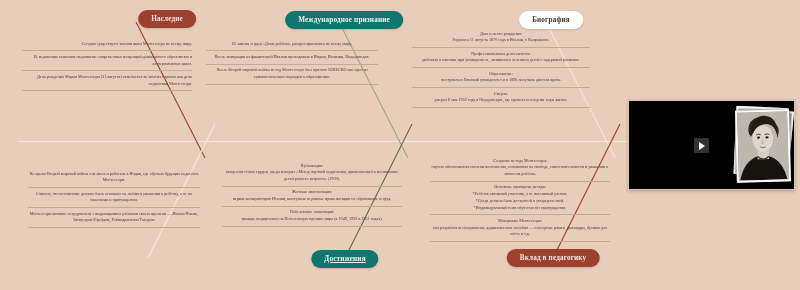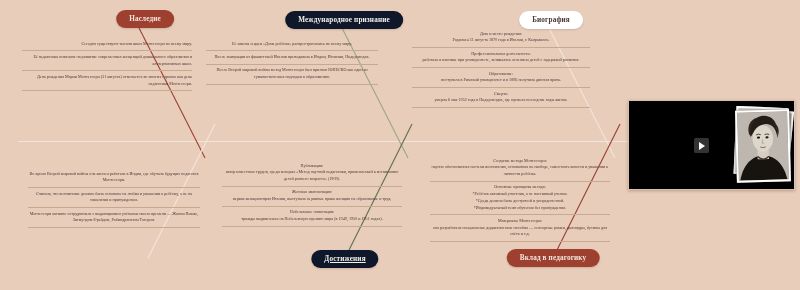--- a/index.html
+++ b/index.html
@@ -34,21 +34,21 @@
     font-family:"Liberation Serif", serif;
     font-weight:bold;
     font-size:7.2px;
     letter-spacing:.15px;
     line-height:1;
     padding:5.5px 13px;
     transform:translateX(-50%);
     box-shadow:0 1px 2px rgba(90,45,30,.18);
   }
   .pill.red   { background:#9e4030; color:#f4e6dd; }
-  .pill.green { background:#0f172a; color:#f2f2ea; }
+  .pill.green { background:#0f766e; color:#f2f2ea; }
   .pill.cream { background:#ffffff; color:#4a3a32; }
 
   
   .branch {
     position:absolute;
     font-family:"Liberation Serif", serif;
     font-size:4.15px;
     line-height:1.62;
     color:#4d3b33;
   }
@@ -122,21 +122,21 @@
 
     <line x1="136" y1="22" x2="205" y2="158" stroke="#9e4030" stroke-width="1.1"></line>
     <line x1="340" y1="24" x2="408" y2="158" stroke="#9aa882" stroke-width="1.1"></line>
     <line x1="547" y1="24" x2="615" y2="158" stroke="#f3e5db" stroke-width="1.1"></line>
 
     <line x1="215" y1="124" x2="148" y2="258" stroke="#f3e5db" stroke-width="1.1"></line>
     <line x1="412" y1="124" x2="345" y2="258" stroke="#5f6e4c" stroke-width="1.1"></line>
     <line x1="620" y1="124" x2="553" y2="258" stroke="#9e4030" stroke-width="1.1"></line>
   </svg>
 
-  <div class="pill red" style="left:145px; top:10px;">Наследие</div>
+  <div class="pill red" style="left:167px; top:10px;">Наследие</div>
 
   <div class="pill green" style="left:344px; top:11px;">Международное признание</div>
 
   <div class="pill cream" style="left:551px; top:11px;">Биография</div>
 
 
   <div class="pill green" style="left:345px; top:250px;text-decoration:underline;">Достижения</div>
 
   <div class="pill red" style="left:553px; top:249px;">Вклад в педагогику</div>
 

